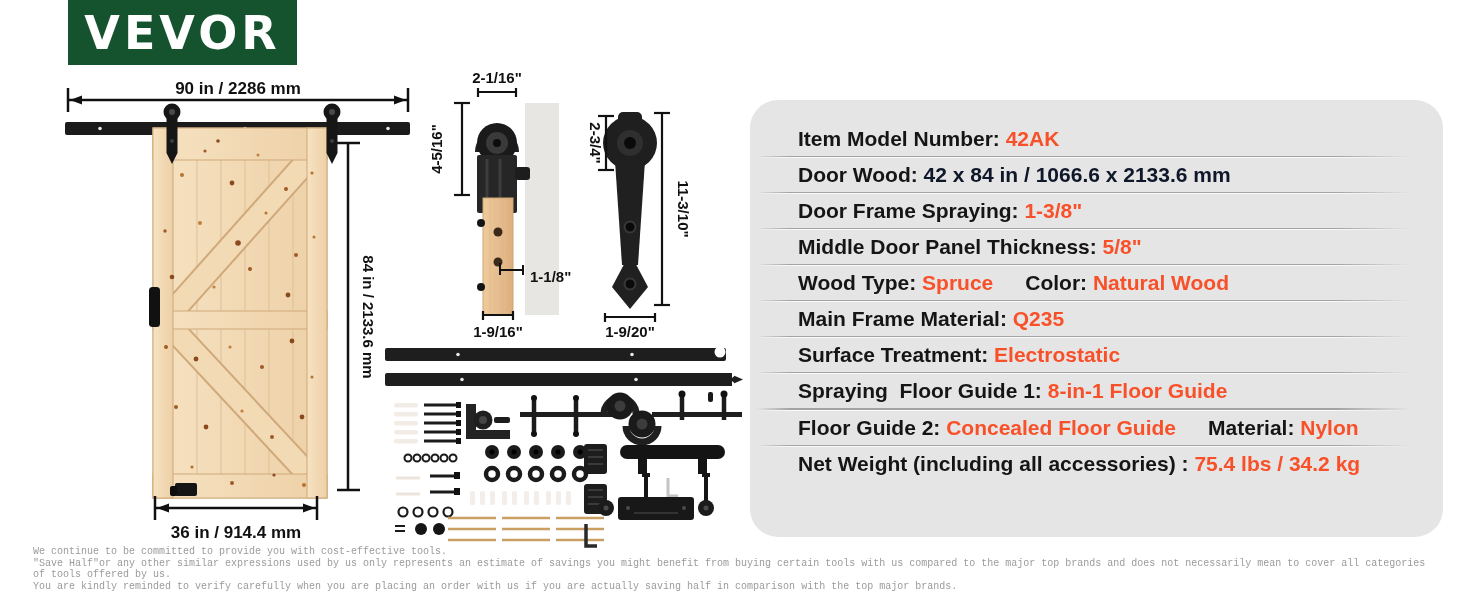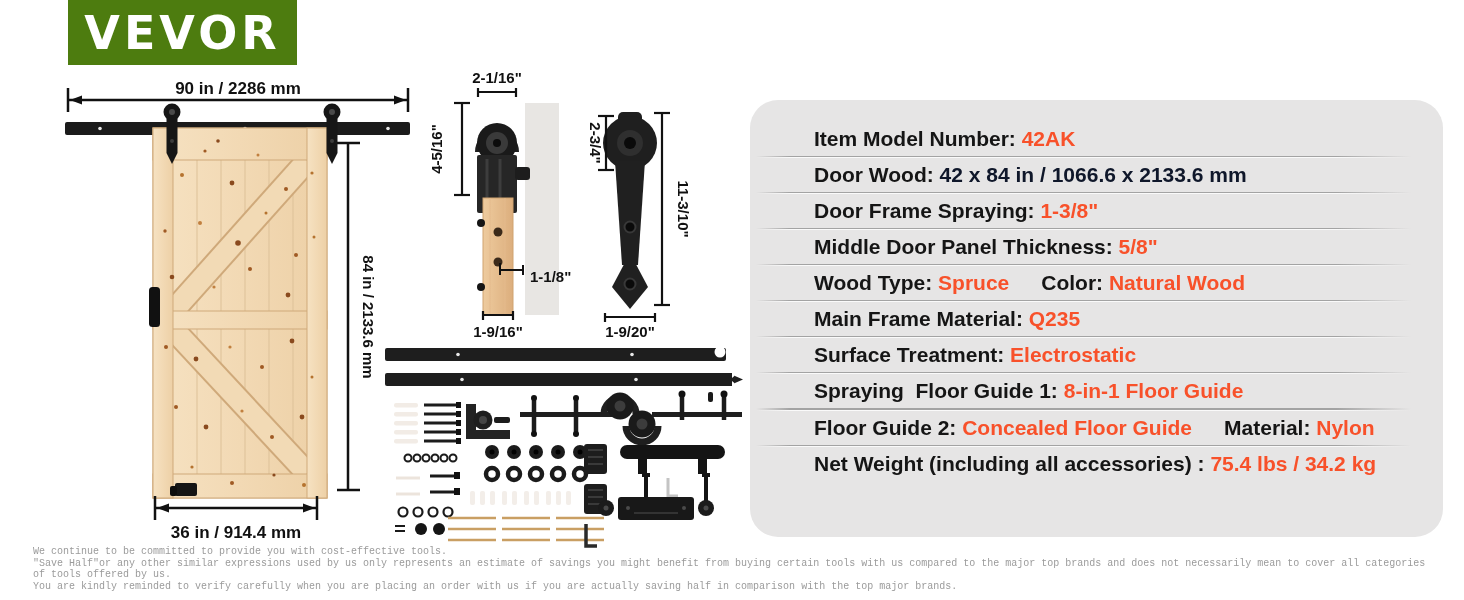--- a/index.html
+++ b/index.html
@@ -21,41 +21,41 @@
   svg text{font-family:"Liberation Sans",sans-serif;}
   .dim{font-weight:bold;font-size:17px;fill:#111;}
   .dim-s{font-weight:bold;font-size:15px;fill:#111;}
   
   .panel{
     position:absolute;left:750px;top:100px;width:693px;height:437px;
     background:#e6e5e5;border-radius:28px;box-sizing:border-box;
     padding-top:21px;
   }
   .spec-row{
-    height:36px;line-height:36px;padding-left:64px;
+    height:36px;line-height:36px;padding-left:48px;
     font-size:21px;font-weight:bold;color:#151515;white-space:pre;
   }
   .spec-row .val{font-weight:bold;}
   .spec-row .l2:not(:empty){margin-left:32px;}
   .sep{
     height:2px;margin:-1px 12px -1px 6px;
     background:
       linear-gradient(to right, rgba(230,229,229,1) 0, rgba(230,229,229,0) 5%, rgba(230,229,229,0) 86%, rgba(230,229,229,1) 97%),
       linear-gradient(to bottom, #a3a3a3 0 1px, #fafafa 1px 2px);
   }
   
   .disclaimer{
     position:absolute;left:33px;top:546px;width:1400px;
     font-size:10px;line-height:11.5px;color:#9b9b9b;font-family:Liberation Mono, monospace;
   }
 </style>
 </head>
 <body>
 
-<div class="logo" style="background:#4d7c0f;">
+<div class="logo" style="background:#14532d;">
   <span>VEVOR</span>
 </div>
 
 <svg class="illus" style="left:0;top:55px;" width="420" height="500" viewBox="0 0 420 500">
   <defs>
     <linearGradient id="wood" x1="0" y1="0" x2="1" y2="0">
       <stop offset="0" stop-color="#f6e2c2"></stop>
         <stop offset="0.5" stop-color="#f2d9b4"></stop>
         <stop offset="1" stop-color="#edd0a6"></stop>
     </linearGradient>

